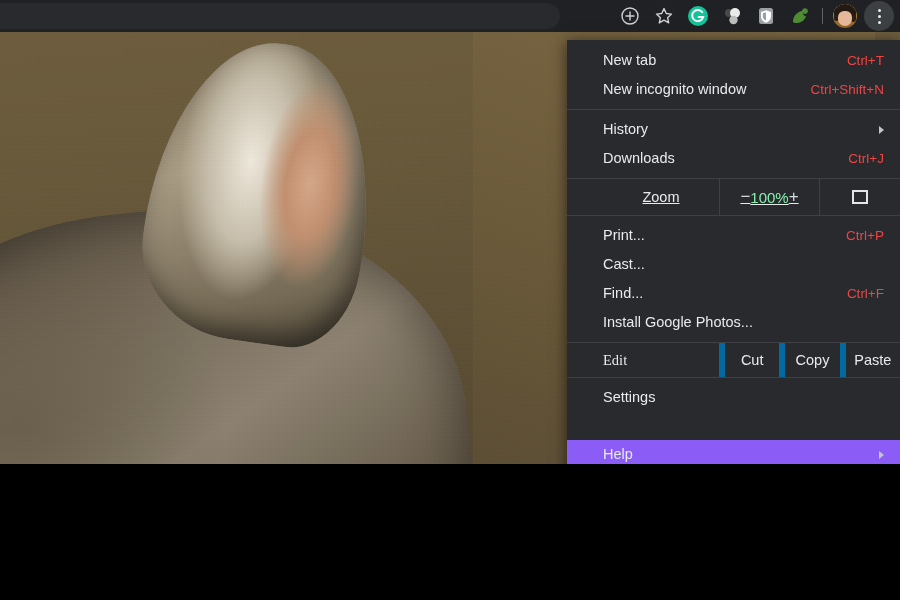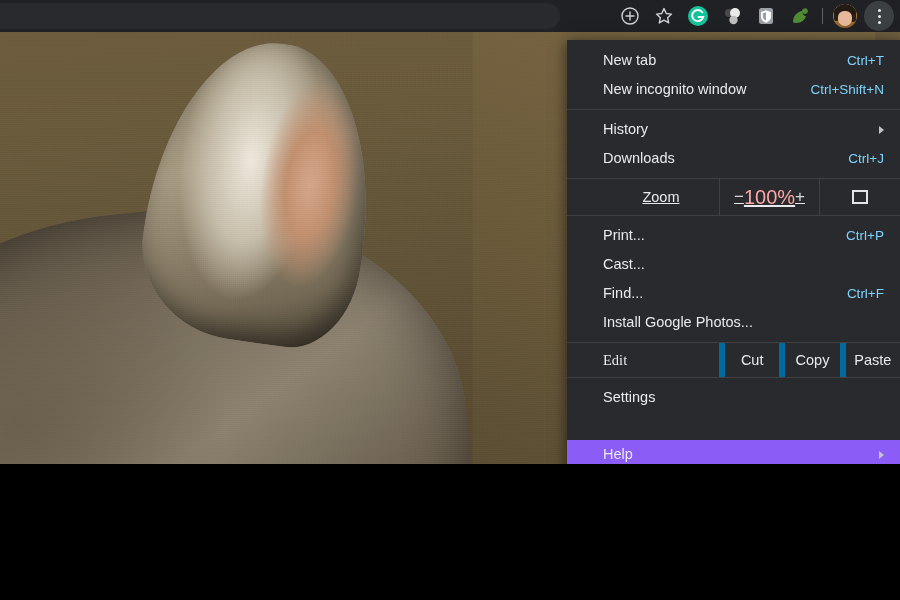--- a/index.html
+++ b/index.html
@@ -86,32 +86,32 @@
     display:flex;flex-direction:column;align-items:center;justify-content:center;gap:3px;}
   .menu-btn i{width:3px;height:3px;border-radius:50%;background:#e8eaed;display:block;}
 
   
   .cmenu{position:absolute;left:567px;top:40px;width:333px;background:#292a2d;
     z-index:20;padding:6px 0 0 0;box-shadow:0 2px 14px rgba(0,0,0,.6);}
   .mi{height:29px;display:flex;align-items:center;padding:0 16px 0 36px;
     color:#e8eaed;font-size:14.5px;line-height:1;position:relative;white-space:nowrap;}
   .mi.hl{background:#8b5cf6;margin-top:28px;}
   .mi .label{flex:0 0 auto;}
-  .mi .accel{margin-left:auto;color:#7dd3fc;font-size:13.5px;}
+  .mi .accel{margin-left:auto;color:#ef4444;font-size:13.5px;}
   .mi .arrow{margin-left:auto;width:0;height:0;border-left:5px solid #c2c5c9;
     border-top:4px solid transparent;border-bottom:4px solid transparent;}
   .sep{height:1px;background:#3f4043;margin:5px 0;}
   .row-split{display:flex;align-items:stretch;height:36px;border-top:1px solid #3f4043;
     border-bottom:1px solid #3f4043;margin:5px 0;}
   .row-split .cell{display:flex;align-items:center;justify-content:center;
     color:#e8eaed;font-size:14.5px;position:relative;text-decoration:underline;}
   .row-split .cell + .cell{border-left:1px solid #3f4043;}
   .zoom-label{flex:0 0 116px;justify-content:flex-start;padding-left:36px;}
   .zoom-ctrl{flex:1 1 auto;display:flex;align-items:center;justify-content:space-around;padding:0 12px;}
-  .zoom-ctrl .z{color:#fca5a5;font-size:20px;}
+  .zoom-ctrl .z{color:#86efac;font-size:15px;}
   .zoom-ctrl .pm{font-size:17px;color:#d6d9dd;}
   .fs-cell{flex:0 0 80px;}
   .fs-icon{width:16px;height:14px;position:relative;}
   .fs-icon span{position:absolute;width:6px;height:6px;border:2px solid #e3e5e8;}
   .fs-icon .a{left:0;top:0;border-right:none;border-bottom:none;}
   .fs-icon .b{right:0;top:0;border-left:none;border-bottom:none;}
   .fs-icon .c{left:0;bottom:0;border-right:none;border-top:none;}
   .fs-icon .d{right:0;bottom:0;border-left:none;border-top:none;}
   .edit-row{display:flex;align-items:stretch;height:34px;border-top:1px solid #3f4043;
     border-bottom:1px solid #3f4043;margin:5px 0;}

